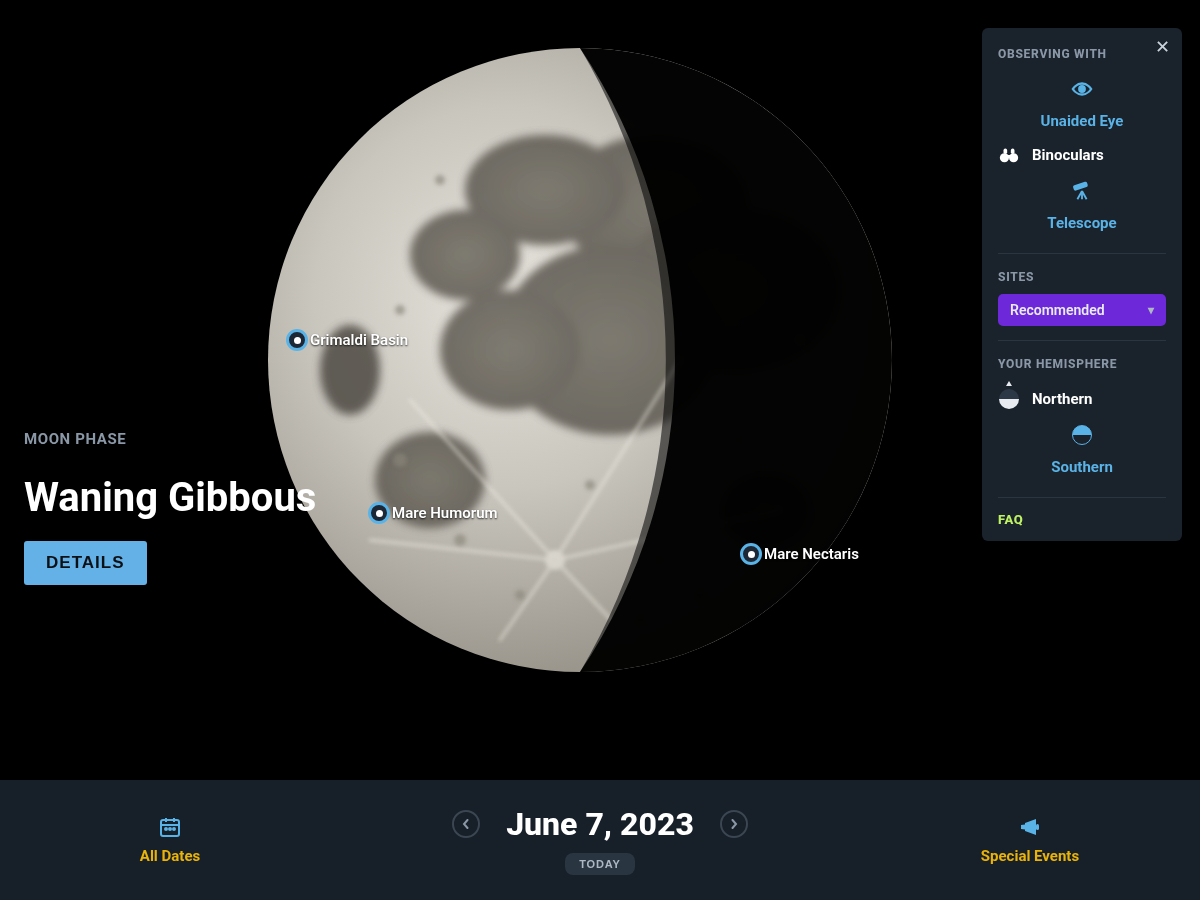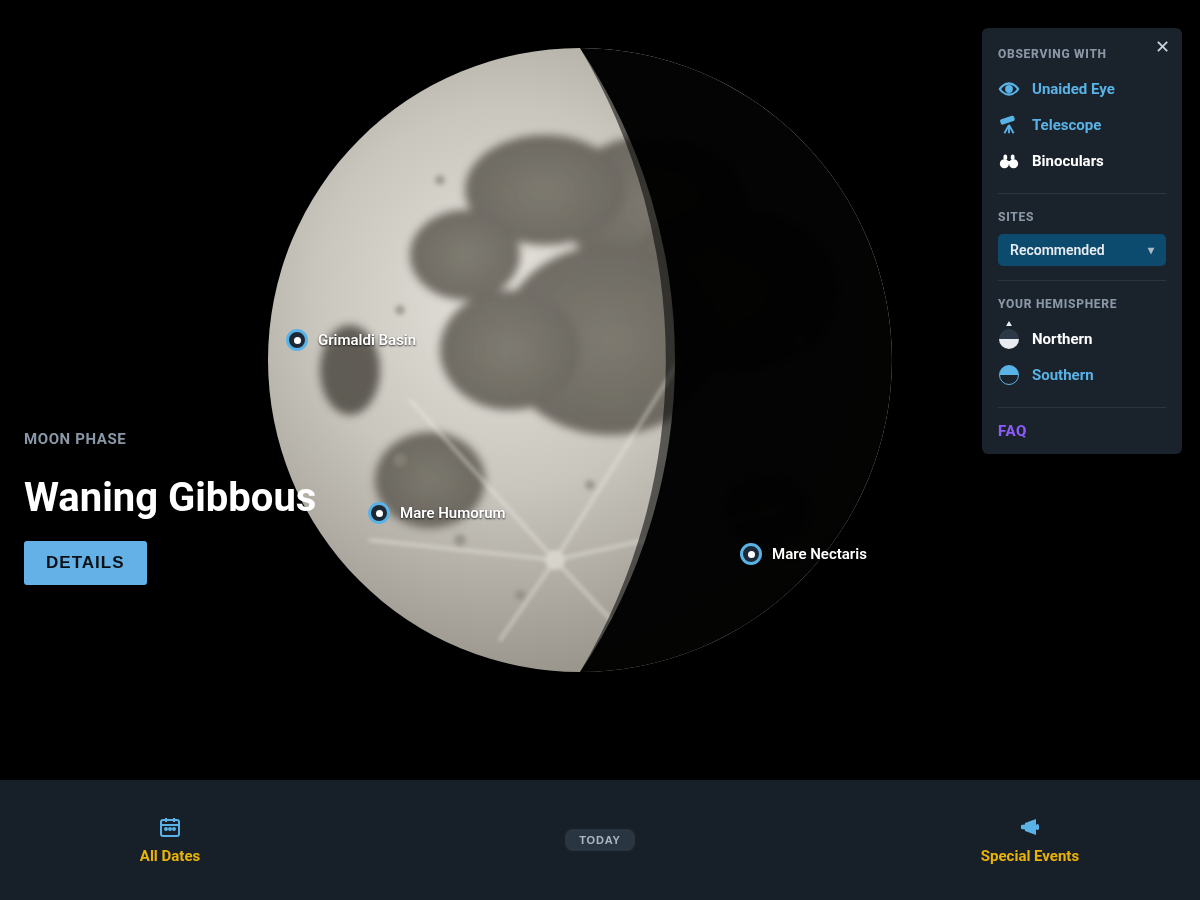--- a/index.html
+++ b/index.html
@@ -11,42 +11,42 @@
   .moon-wrap { position:absolute; top:40px; left:260px; width:640px; height:640px; }
   .moon-img { width:640px; height:640px; display:block; }
 
   
   .phase-block { position: absolute; left: 24px; top: 430px; }
   .phase-label { font-size: 15px; font-weight: 700; letter-spacing: .04em; color: #8A97A6; text-transform: uppercase; margin-bottom: 26px; }
   .phase-name  { font-size: 40px; font-weight: 700; color: #fff; margin-bottom: 20px; white-space: nowrap; }
   .details-btn { display: inline-block; background: #63B1E6; color: #0B1016; font-weight: 800; font-size: 17px; letter-spacing: .06em; padding: 12px 22px; border: none; border-radius: 3px; text-transform: uppercase; cursor: pointer; }
 
   
-  .marker { position: absolute; display: flex; align-items: center; gap: 10px; cursor: pointer; }
+  .marker { position: absolute; display: flex; align-items: center; gap: 2px; cursor: pointer; }
   .marker .ring { width: 22px; height: 22px; border-radius: 50%; border: 3px solid #5AB3E6; background: #1d2837; display:flex; align-items:center; justify-content:center; }
   .marker .ring .dot { width: 7px; height: 7px; border-radius: 50%; background: #fff; }
   .marker .mlabel { font-size: 15px; font-weight: 600; color: #fff; text-shadow: 0 1px 2px rgba(0,0,0,.8); white-space:nowrap; }
 
   
   .panel { position: absolute; top: 28px; right: 18px; width: 200px; background: #1A222C; border-radius: 6px; padding: 16px 16px 14px; box-shadow: 0 4px 14px rgba(0,0,0,.45); }
   .panel .close { position: absolute; top: 10px; right: 12px; color: #C9D1DA; font-size: 18px; cursor: pointer; line-height: 1; }
   .panel h5 { font-size: 12px; font-weight: 800; letter-spacing: .06em; color: #8A97A6; text-transform: uppercase; margin: 16px 0 10px; }
   .panel h5:first-of-type { margin-top: 3px; }
   .panel .sep { border: none; border-top: 1px solid #2A3542; margin: 14px 0 2px; }
   .opt { display: flex; align-items: center; gap: 12px; font-size: 15px; font-weight: 700; padding: 7px 0; cursor: pointer; }
   .opt .icon { width: 22px; height: 22px; display:flex; align-items:center; justify-content:center; flex-shrink:0; }
-  .opt.inactive { color: #5AB3E6; }
+  .opt.inactive { color: #5AB3E6; flex-direction: column; }
   .opt.active   { color: #fff; }
-  .select { display:flex; align-items:center; justify-content:space-between; background:#0c4a6e; border-radius:5px; padding:8px 12px; font-size:14px; font-weight:600; color:#E8ECF0; cursor:pointer; margin-top:6px; }
+  .select { display:flex; align-items:center; justify-content:space-between; background:#6d28d9; border-radius:5px; padding:8px 12px; font-size:14px; font-weight:600; color:#E8ECF0; cursor:pointer; margin-top:6px; }
   .select .chev { font-size: 12px; color:#AEB8C4; }
   .hemidot { width:20px; height:20px; border-radius:50%; }
   .hemidot.north { background: linear-gradient(to bottom, #2C3845 0 50%, #E8ECF0 50% 100%); position:relative; }
   .hemidot.north::after { content:""; position:absolute; top:-8px; left:7px; width:0; height:0; border-left:3px solid transparent; border-right:3px solid transparent; border-bottom:5px solid #E8ECF0; }
   .hemidot.south { background: linear-gradient(to bottom, #5AB3E6 0 50%, #1A222C 50% 100%); border:1px solid #5AB3E6; }
-  .faq-link { color:#8b5cf6; font-size:15px; font-weight:800; letter-spacing:.04em; text-transform:uppercase; cursor:pointer; margin-top:14px; display:block; }
+  .faq-link { color:#bef264; font-size:13px; font-weight:800; letter-spacing:.04em; text-transform:uppercase; cursor:pointer; margin-top:14px; display:block; }
 
   
   .bottombar { position: absolute; left:0; bottom:0; width:100%; height:120px; background:#171F28; display:grid; grid-template-columns: 340px 1fr 340px; align-items:center; }
   .bb-col { display:flex; flex-direction:column; align-items:center; gap:8px; color:#eab308; cursor:pointer; }
   .bb-col .icon { font-size:22px; }
   .bb-col .lab { font-size:15px; font-weight:700; }
   .bb-center { display:flex; flex-direction:column; align-items:center; gap:10px; }
   .date-row { display:flex; align-items:center; gap:26px; }
   .date-row .date { font-size:32px; font-weight:800; color:#fff; white-space:nowrap; }
   .navbtn { width:28px; height:28px; border-radius:50%; border:2px solid #3A4652; display:flex; align-items:center; justify-content:center; color:#8A97A6; font-size:13px; cursor:pointer; }
@@ -165,42 +165,42 @@
 
     <div class="opt inactive">
       <span class="icon">
         <svg width="22" height="22" viewBox="0 0 24 24" fill="none" stroke="#5AB3E6" stroke-width="2.5">
           <path d="M2 12s3.6-6 10-6 10 6 10 6-3.6 6-10 6S2 12 2 12Z"></path>
             <circle cx="12" cy="12" r="3" fill="#5AB3E6"></circle>
         </svg>
       </span>
       <span>Unaided Eye</span>
     </div>
-    <div class="opt inactive">
-      <span class="icon">
-        <svg width="22" height="22" viewBox="0 0 24 24" fill="none" stroke="#5AB3E6" stroke-width="2">
-          <rect x="3" y="7" width="14" height="4" rx="1" transform="rotate(-18 3 7)" fill="#5AB3E6"></rect>
-          <line x1="12" y1="12" x2="7" y2="21"></line>
-            <line x1="12" y1="12" x2="17" y2="21"></line>
-            <line x1="12" y1="12" x2="12" y2="21"></line>
-        </svg>
-      </span>
-      <span>Telescope</span>
-    </div>
     <div class="opt active">
       <span class="icon">
         <svg width="22" height="22" viewBox="0 0 24 24" fill="#fff">
           <circle cx="7" cy="15" r="5"></circle>
             <circle cx="17" cy="15" r="5"></circle>
           <rect x="6" y="5" width="4" height="6" rx="2"></rect>
             <rect x="14" y="5" width="4" height="6" rx="2"></rect>
           <rect x="10" y="12" width="4" height="3"></rect>
         </svg>
       </span>
       <span>Binoculars</span>
+    </div>
+    <div class="opt inactive">
+      <span class="icon">
+        <svg width="22" height="22" viewBox="0 0 24 24" fill="none" stroke="#5AB3E6" stroke-width="2">
+          <rect x="3" y="7" width="14" height="4" rx="1" transform="rotate(-18 3 7)" fill="#5AB3E6"></rect>
+          <line x1="12" y1="12" x2="7" y2="21"></line>
+            <line x1="12" y1="12" x2="17" y2="21"></line>
+            <line x1="12" y1="12" x2="12" y2="21"></line>
+        </svg>
+      </span>
+      <span>Telescope</span>
     </div>
 
     <hr class="sep">
 
     <h5>SITES</h5>
     <div class="select">
       <span>Recommended</span>
       <span class="chev">▾</span>
     </div>
 
@@ -234,20 +234,33 @@
             <line x1="16" y1="3" x2="16" y2="7"></line>
           <circle cx="8" cy="14" r="1" fill="#5AB3E6"></circle>
             <circle cx="12" cy="14" r="1" fill="#5AB3E6"></circle>
             <circle cx="16" cy="14" r="1" fill="#5AB3E6"></circle>
         </svg>
       </span>
       <span class="lab">All Dates</span>
     </div>
 
     <div class="bb-center">
+      <div class="date-row">
+        <span class="navbtn">
+          <svg width="10" height="10" viewBox="0 0 10 10">
+              <path d="M6.5 1 3 5l3.5 4" fill="none" stroke="#8A97A6" stroke-width="2" stroke-linecap="round"></path>
+            </svg>
+        </span>
+        <span class="date">June 7, 2023</span>
+        <span class="navbtn">
+          <svg width="10" height="10" viewBox="0 0 10 10">
+              <path d="M3.5 1 7 5l-3.5 4" fill="none" stroke="#8A97A6" stroke-width="2" stroke-linecap="round"></path>
+            </svg>
+        </span>
+      </div>
       <button class="today-btn">TODAY</button>
     </div>
 
     <div class="bb-col">
       <span class="icon">
         <svg width="24" height="24" viewBox="0 0 24 24" fill="#5AB3E6">
           <path d="M3 10v4l4 .5V9.5L3 10Z"></path>
             <path d="M7 8l11-4v16L7 16V8Z"></path>
             <rect x="18" y="9" width="3" height="6" rx="1.5"></rect>
         </svg>

